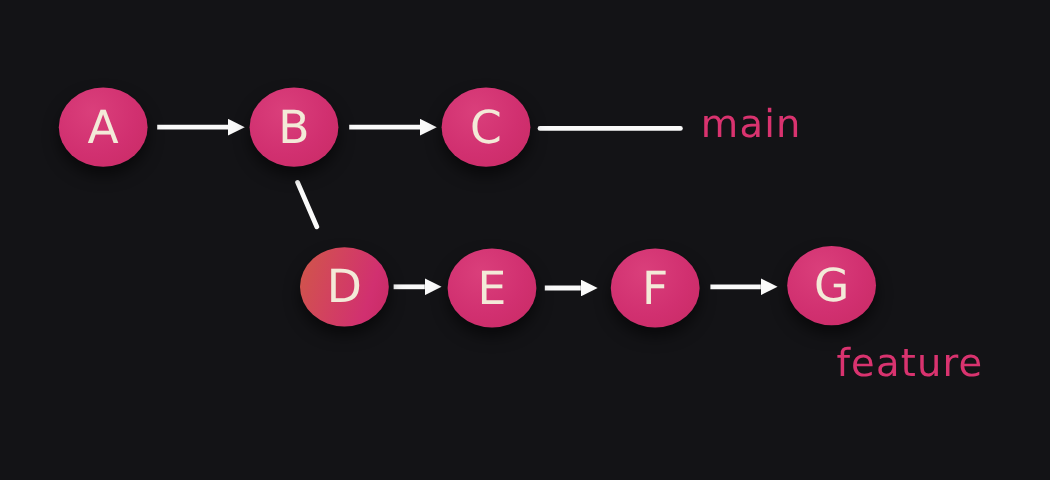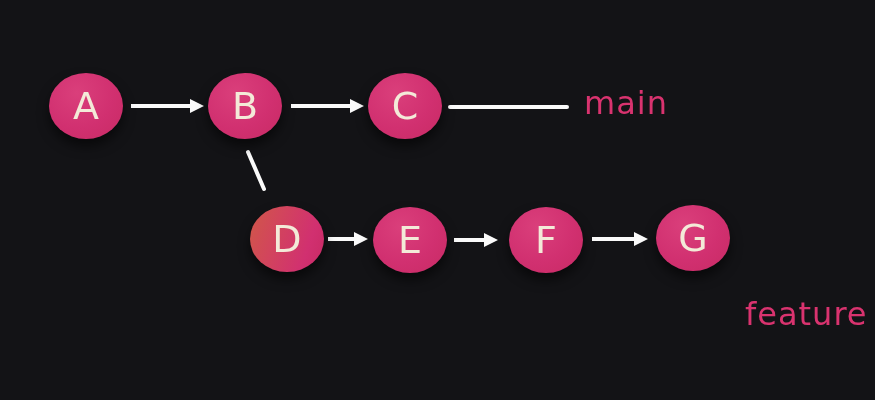--- a/index.html
+++ b/index.html
@@ -54,21 +54,21 @@
   }
   .branch-label {
     position: absolute;
     color: var(--branch-label);
     font-size: 32px;
     line-height: 1;
     letter-spacing: 1px;
     white-space: nowrap;
   }
   .branch-label.main-label    { left: 584px; top: 87px;  }
-  .branch-label.feature-label { left: 697px; top: 298px; margin-left: 48px; }
+  .branch-label.feature-label { left: 697px; top: 286px; }
 
   
   .node-a { left: 49px;  top: 73px;  }
   .node-b { left: 208px; top: 73px;  }
   .node-c { left: 368px; top: 73px;  }
   .node-d { left: 250px; top: 206px; }
   .node-e { left: 373px; top: 207px; }
   .node-f { left: 509px; top: 207px; }
   .node-g { left: 656px; top: 205px; }
 </style>

